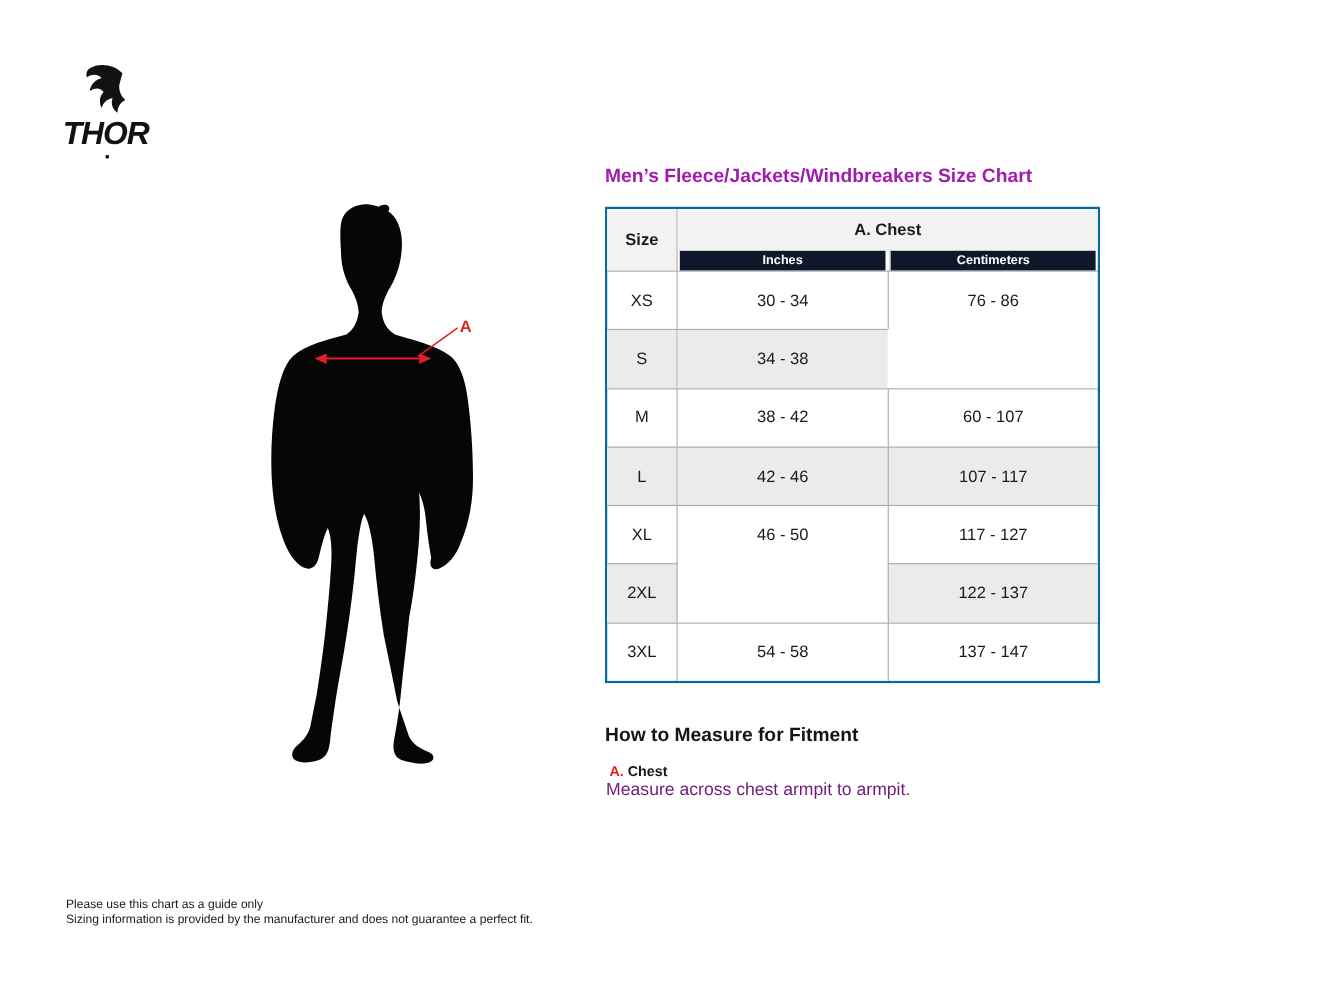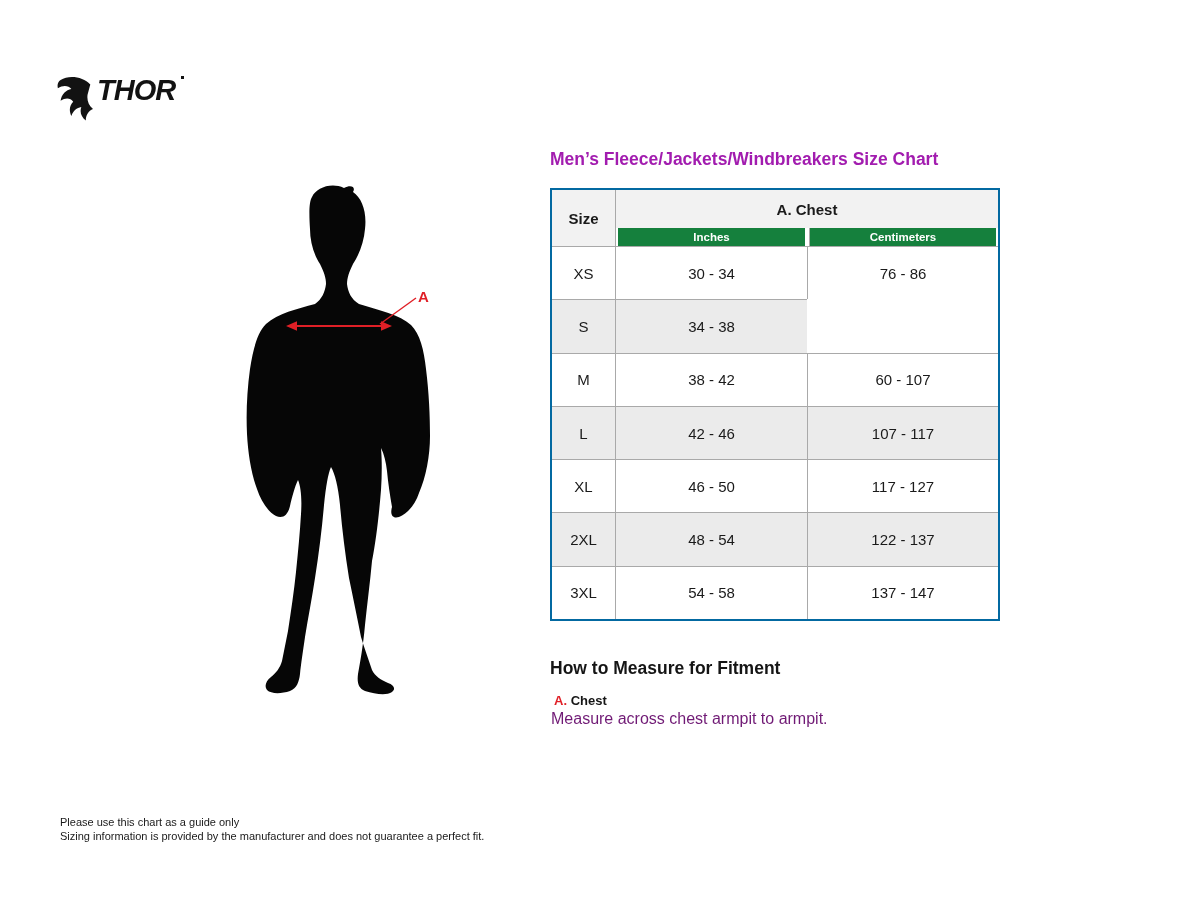--- a/index.html
+++ b/index.html
@@ -1,20 +1,20 @@
 <!DOCTYPE html>
 <html><head>
 <meta charset="utf-8">
 <style>
   html,body{margin:0;padding:0;background:#fff;}
   body{font-family:"Liberation Sans",sans-serif;color:#111;}
   .canvas{position:relative;width:1200px;height:900px;background:#ffffff;overflow:hidden;}
 
   
-  .logo{position:absolute;left:57px;top:76px;display:flex;align-items:flex-start;gap:4px;}
+  .logo{position:absolute;left:57px;top:58px;display:flex;align-items:center;gap:4px;flex-direction:column;}
   .logo svg{display:block;}
   .logo-text{font-size:29px;font-weight:800;font-style:italic;letter-spacing:-1px;color:#121212;line-height:1;}
   .logo-dot{display:inline-block;width:3px;height:3px;background:#121212;margin-left:2px;margin-bottom:1px;}
 
   
   .figure{position:absolute;left:240px;top:183px;width:200px;height:520px;}
 
   
   .chart-title{position:absolute;left:550px;top:149px;font-size:17.5px;font-weight:bold;color:#a21caf;}
 
@@ -22,21 +22,21 @@
   .size-table{
     position:absolute;left:550px;top:188px;width:446px;
     border:2px solid #0369a1;background:#fff;
     display:grid;
     grid-template-columns:64px 191px 191px;
     grid-template-rows:38px 18px repeat(7,53.3px);
   }
   .cell{display:flex;align-items:center;justify-content:center;font-size:15px;color:#1a1a1a;}
   .cell-size-header{grid-column:1;grid-row:1/3;background:#f2f2f2;font-weight:bold;border-right:1px solid #a9a9a9;}
   .cell-chest-header{grid-column:2/4;grid-row:1;background:#f2f2f2;font-weight:bold;}
-  .unit-bar{grid-row:2;background:#15803d;color:#fff;font-weight:bold;font-size:11.5px;margin:0 2px;}
+  .unit-bar{grid-row:2;background:#0f172a;color:#fff;font-weight:bold;font-size:11.5px;margin:0 2px;}
   .unit-bar.col2{grid-column:2;}
   .unit-bar.col3{grid-column:3;}
   .cell-label{font-weight:normal;}
   .col1{grid-column:1;border-right:1px solid #a9a9a9;}
   .col2{grid-column:2;}
   .col3{grid-column:3;border-left:1px solid #a9a9a9;}
   .data-row{border-top:1px solid #a9a9a9;}
   .alt{background:#ebebeb;}
 
   
@@ -124,21 +124,20 @@
 
     <div class="cell col1 data-row cell-label alt">L</div>
     <div class="cell col2 data-row alt">42 - 46</div>
     <div class="cell col3 data-row alt">107 - 117</div>
 
     <div class="cell col1 data-row cell-label">XL</div>
     <div class="cell col2 data-row">46 - 50</div>
     <div class="cell col3 data-row">117 - 127</div>
 
     <div class="cell col1 data-row cell-label alt">2XL</div>
-    <div class="cell col2 data-row alt">48 - 54</div>
     <div class="cell col3 data-row alt">122 - 137</div>
 
     <div class="cell col1 data-row cell-label">3XL</div>
     <div class="cell col2 data-row">54 - 58</div>
     <div class="cell col3 data-row">137 - 147</div>
   </div>
 
   <div class="measure-title">How to Measure for Fitment</div>
   <div class="measure-key">
     <span class="red">A.</span>

